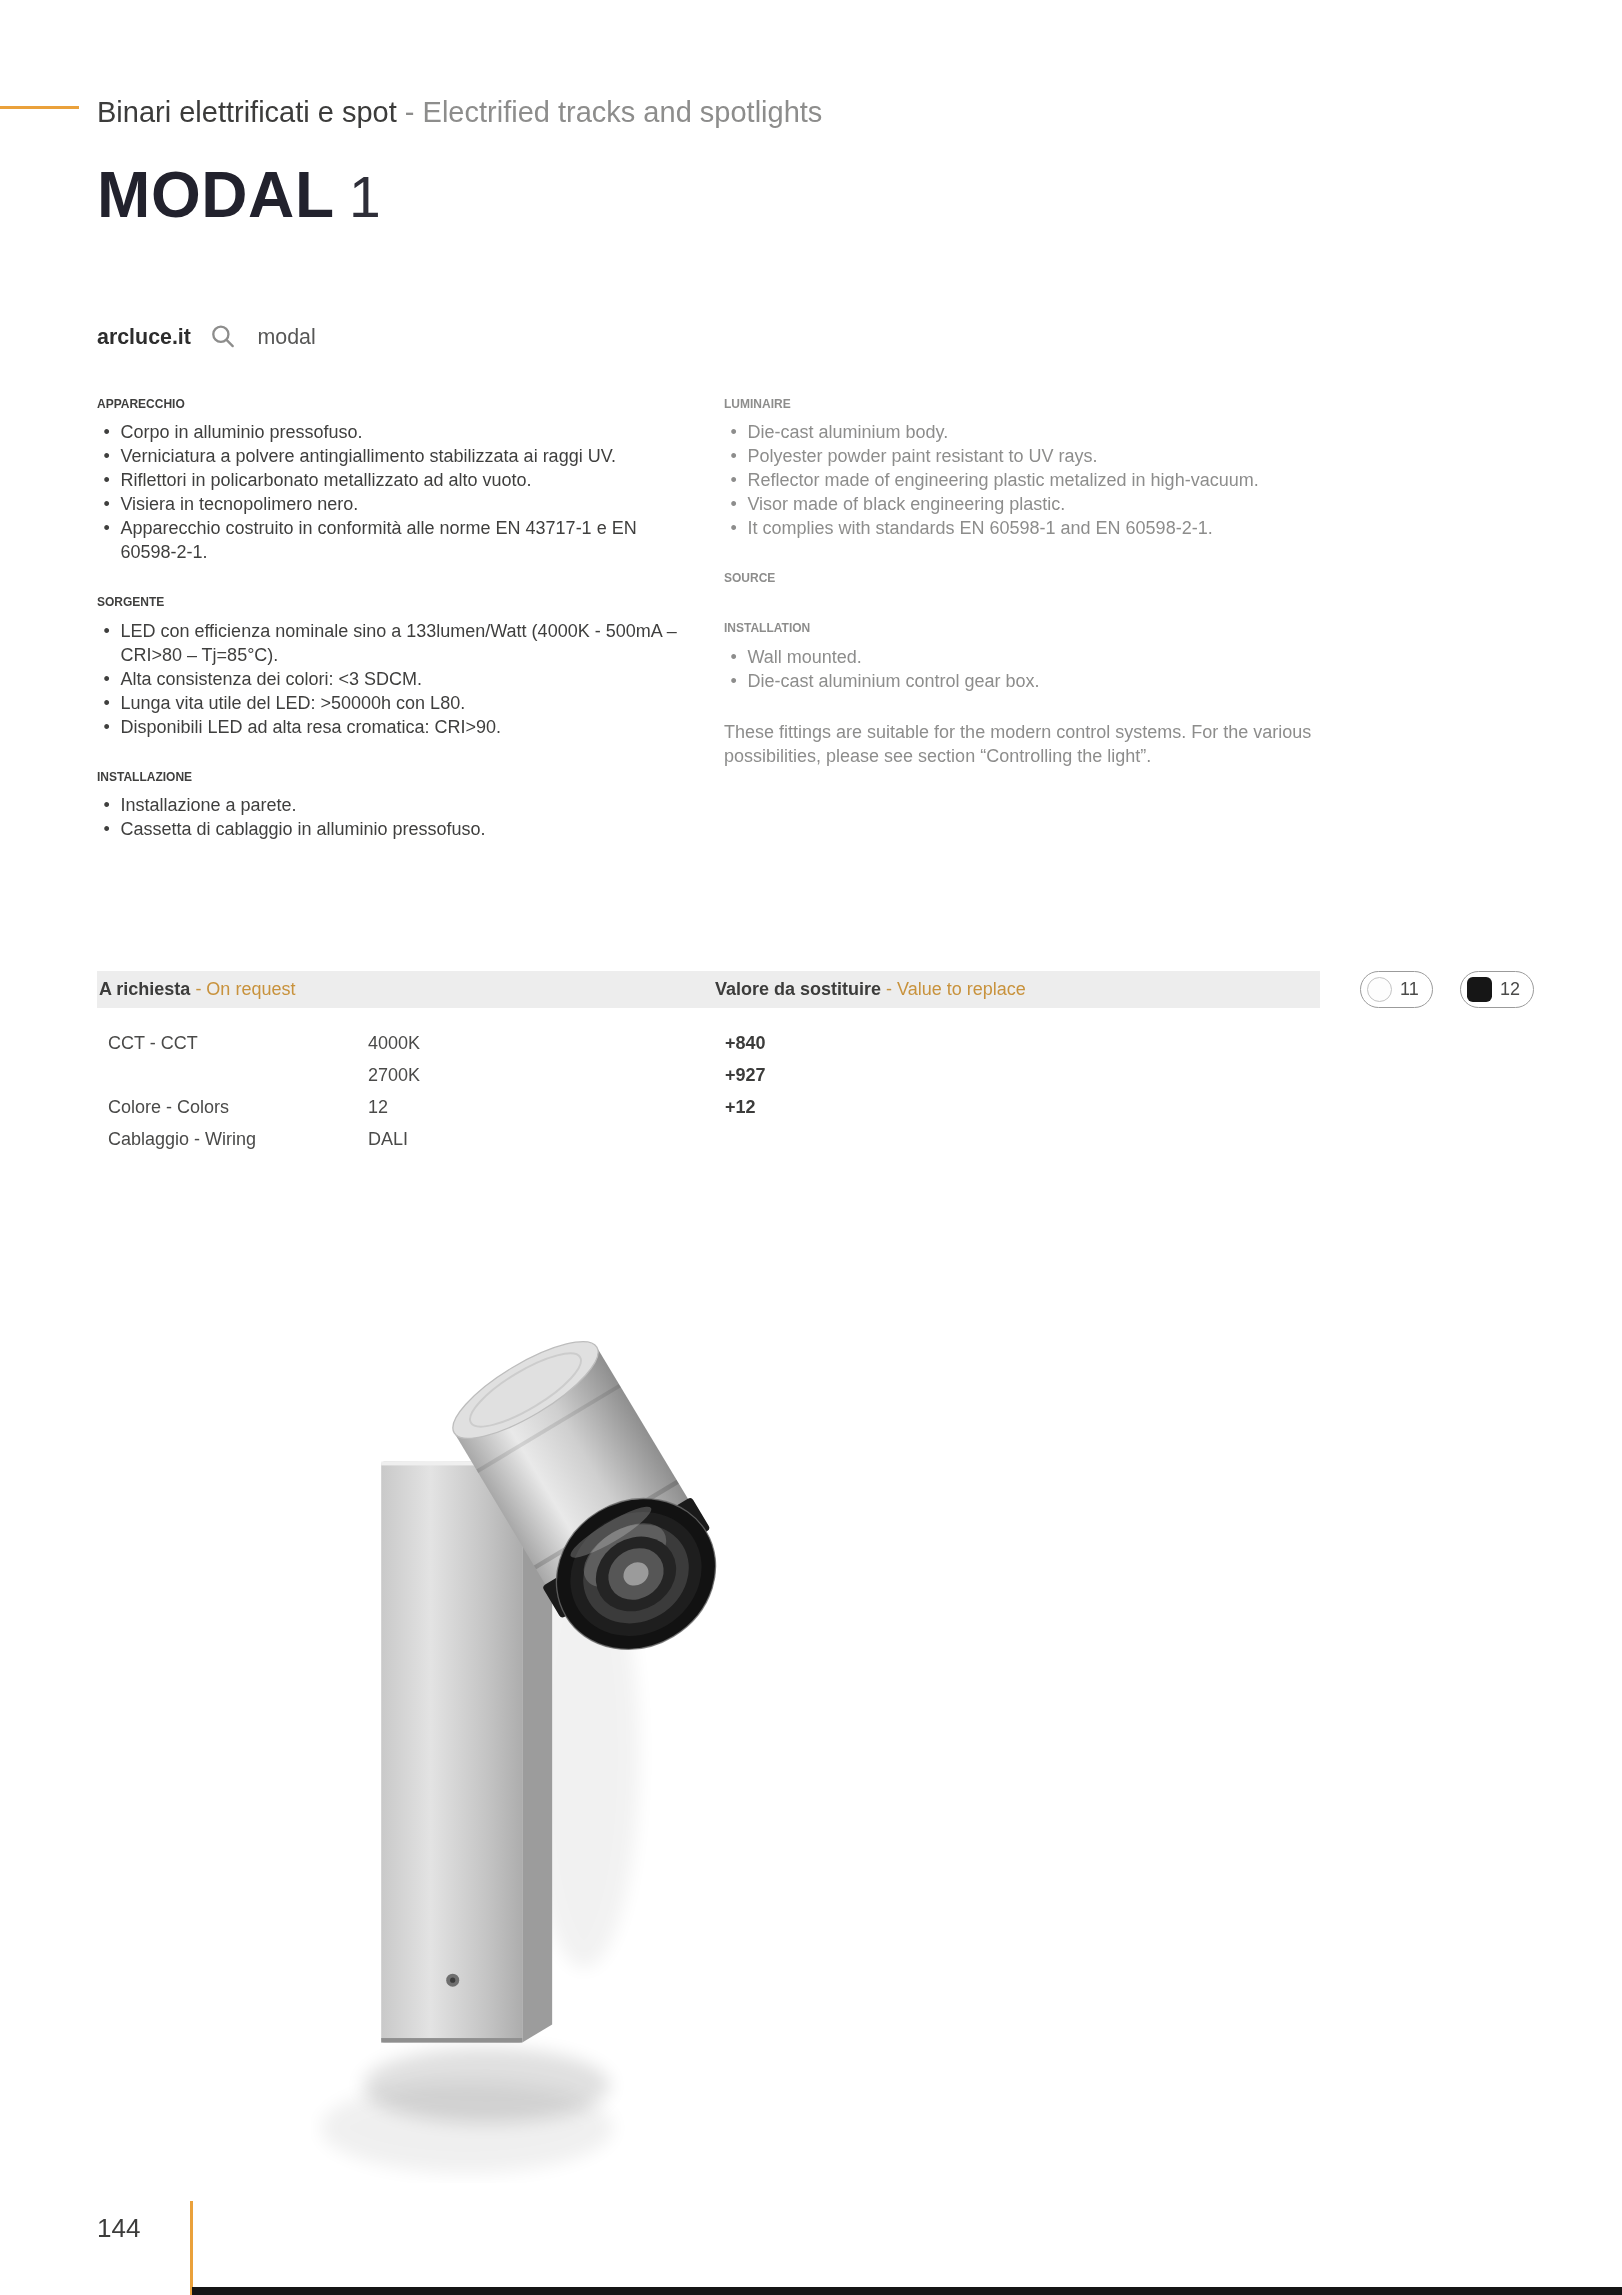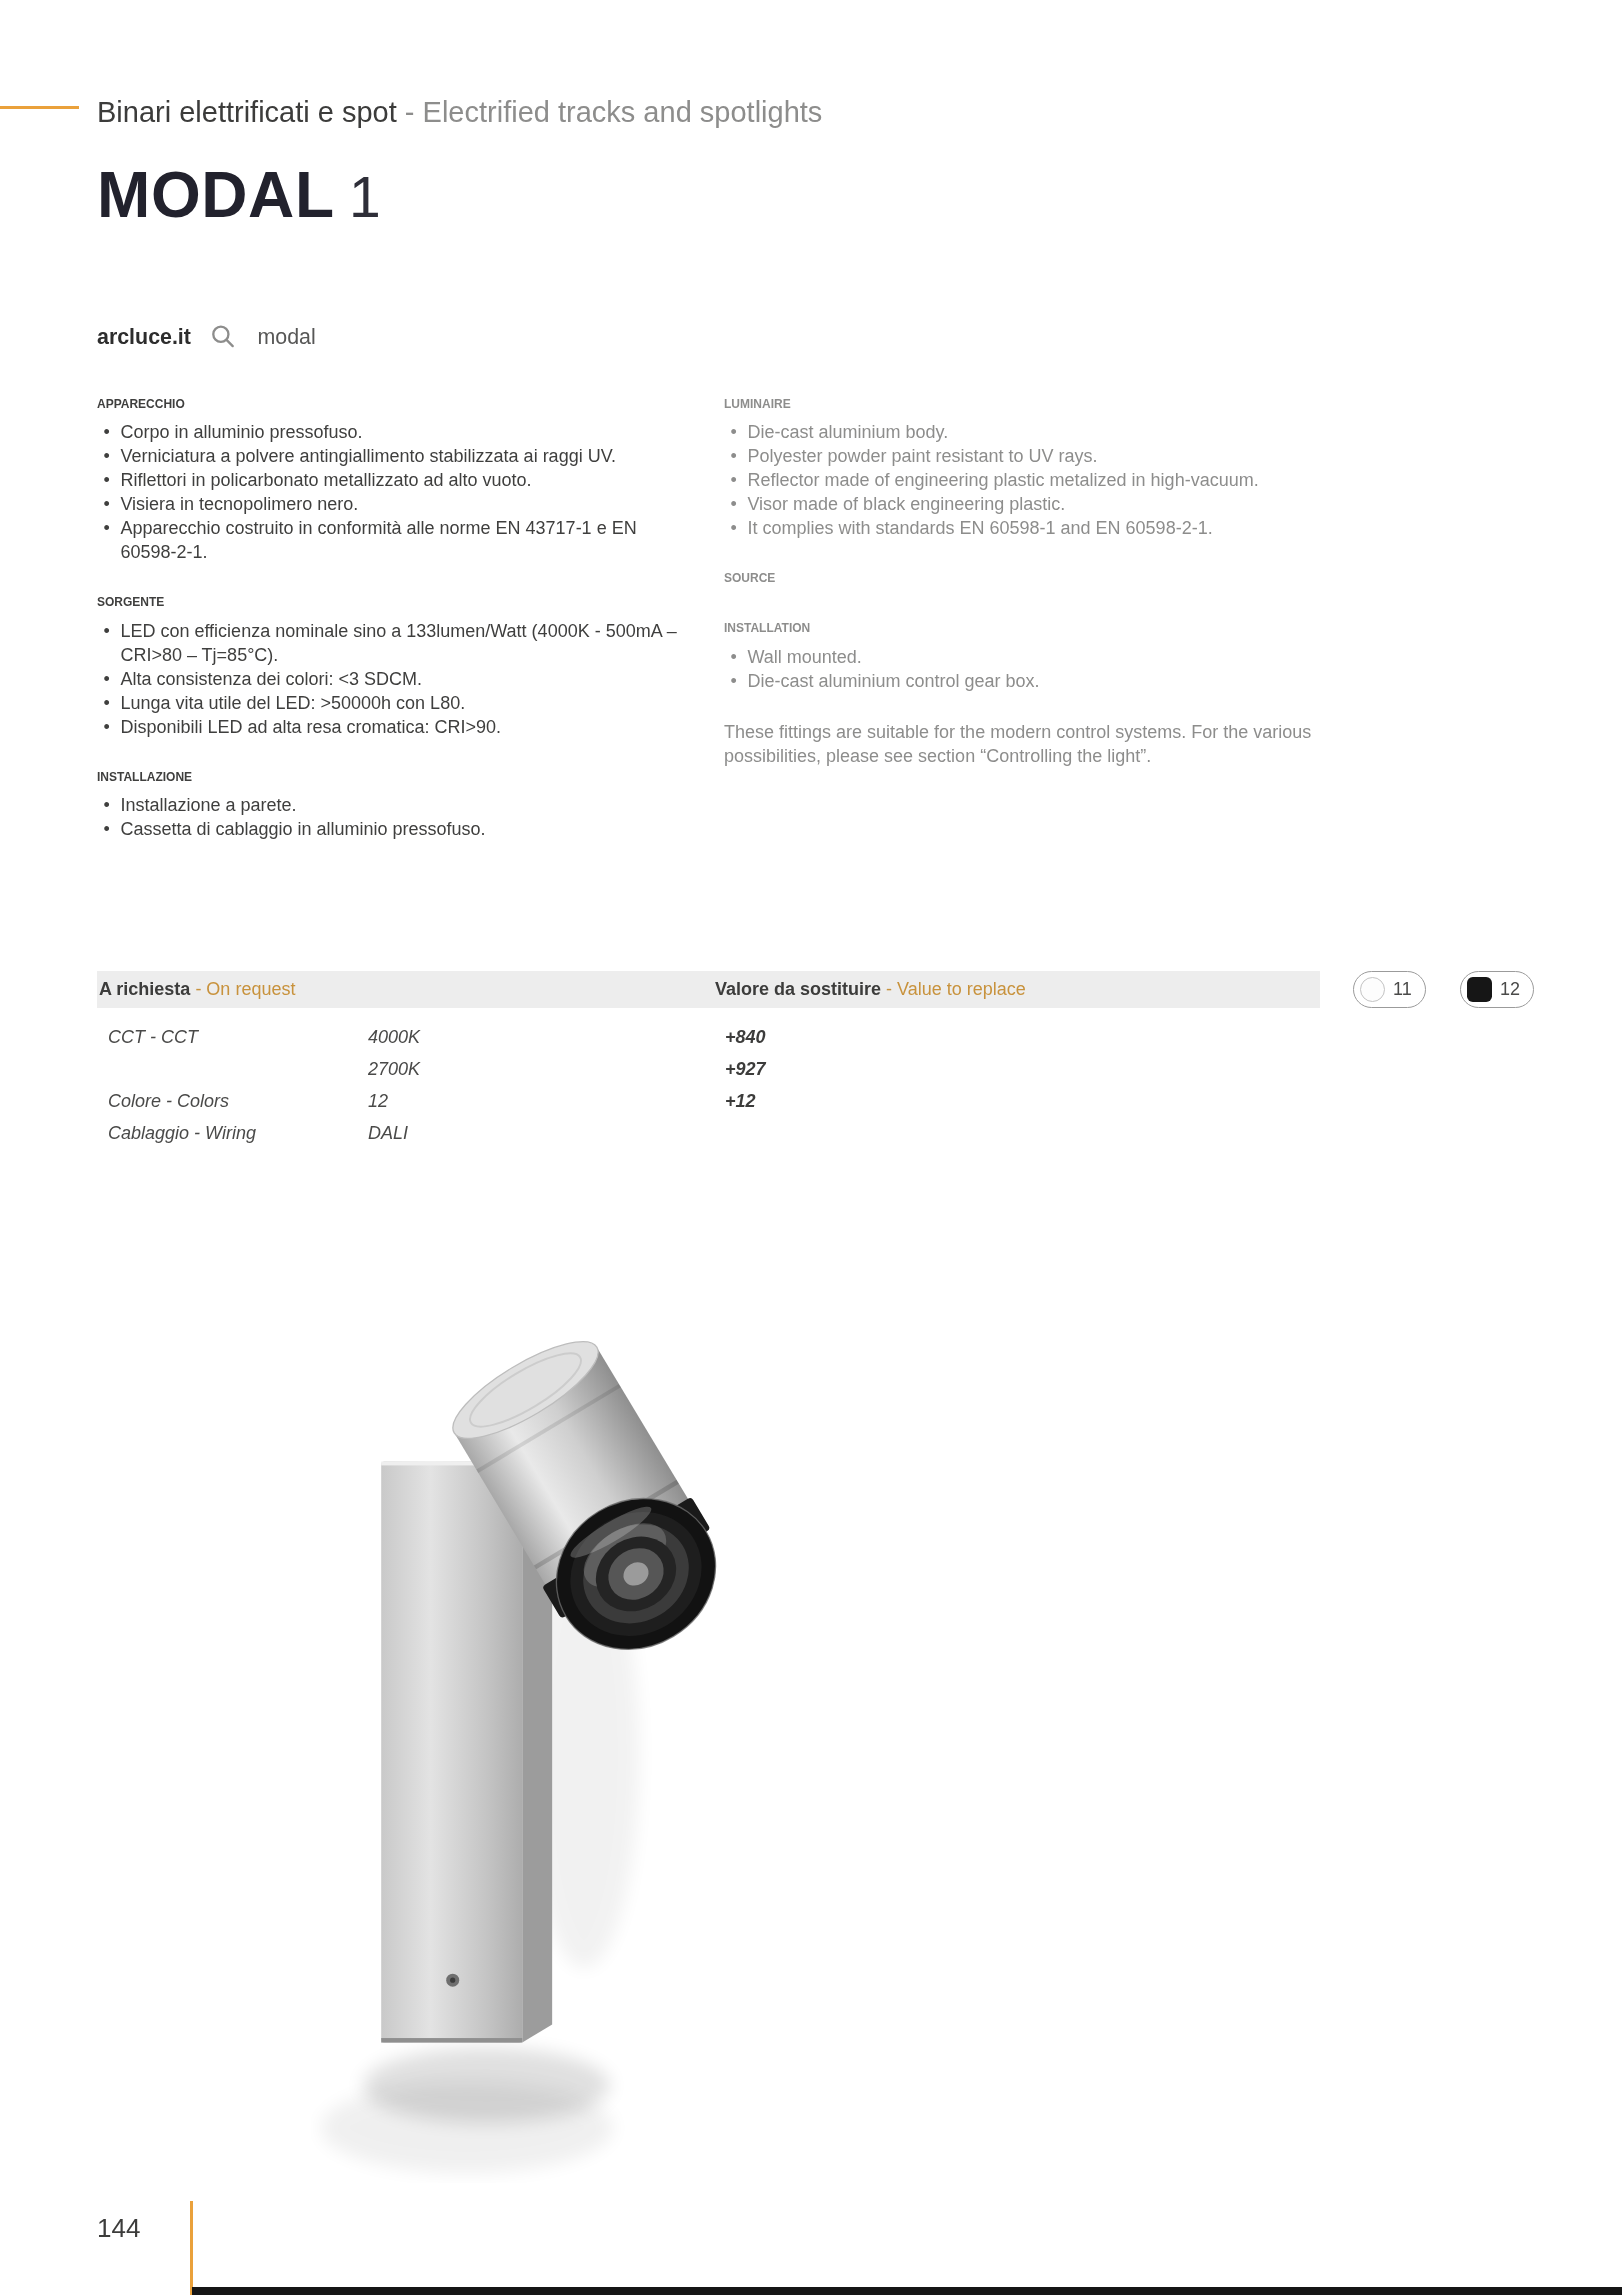--- a/index.html
+++ b/index.html
@@ -34,25 +34,25 @@
   ul.spec-list { list-style:none; }
   .spec-list li { padding-left:23.4px; position:relative; }
   .spec-list li::before { content:"\2022"; position:absolute; left:6.5px; }
   .spec-note { margin-top:27px; }
 
   .options-section { margin-top:130px; position:relative; }
   .t-head { display:flex; background:#ededed; height:37px; align-items:center; padding-left:2px; width:1223px; font-size:18px; }
   .t-head-left { width:616px; }
   .t-bold { font-weight:700; color:#3c3c3b; }
   .t-rest { color:#c8923c; }
-  .t-rows { margin-top:13px;font-style:italic; }
+  .t-rows { margin-top:19px; }
   .t-row { display:grid; grid-template-columns:260px 357px 1fr; padding-left:11px; height:32px; align-items:center; font-size:18px; color:#4a4a49; width:1223px; }
   .t-replace { font-weight:700; color:#3c3c3b; }
 
-  .badges { position:absolute; right:0; top:0; display:flex; gap:34px; }
+  .badges { position:absolute; right:0; top:0; display:flex; gap:27px; }
   .badge { display:flex; align-items:center; gap:7.8px; border:1.3px solid #9b9b9b; border-radius:19.5px; height:37px; padding:0 13px 0 6.5px; font-size:18px; color:#4a4a49; background:#fff; }
   .swatch { display:inline-block; }
   .swatch-circle { width:25px; height:25px; border-radius:50%; border:1.3px solid #c3c3c3; background:#fdfdfd; }
   .swatch-square { width:25px; height:25px; border-radius:5.8px; background:#161616; }
 
   .figure { position:absolute; left:311px; top:1325px; width:468px; height:858px; }
   .figure svg { display:block; }
 
   .footer-pagenum { position:absolute; left:97px; top:2213px; font-size:26px; color:#3c3c3b; }
   .footer-vline { position:absolute; left:190px; top:2201px; width:2.6px; height:94px; background:#EAA13B; }

